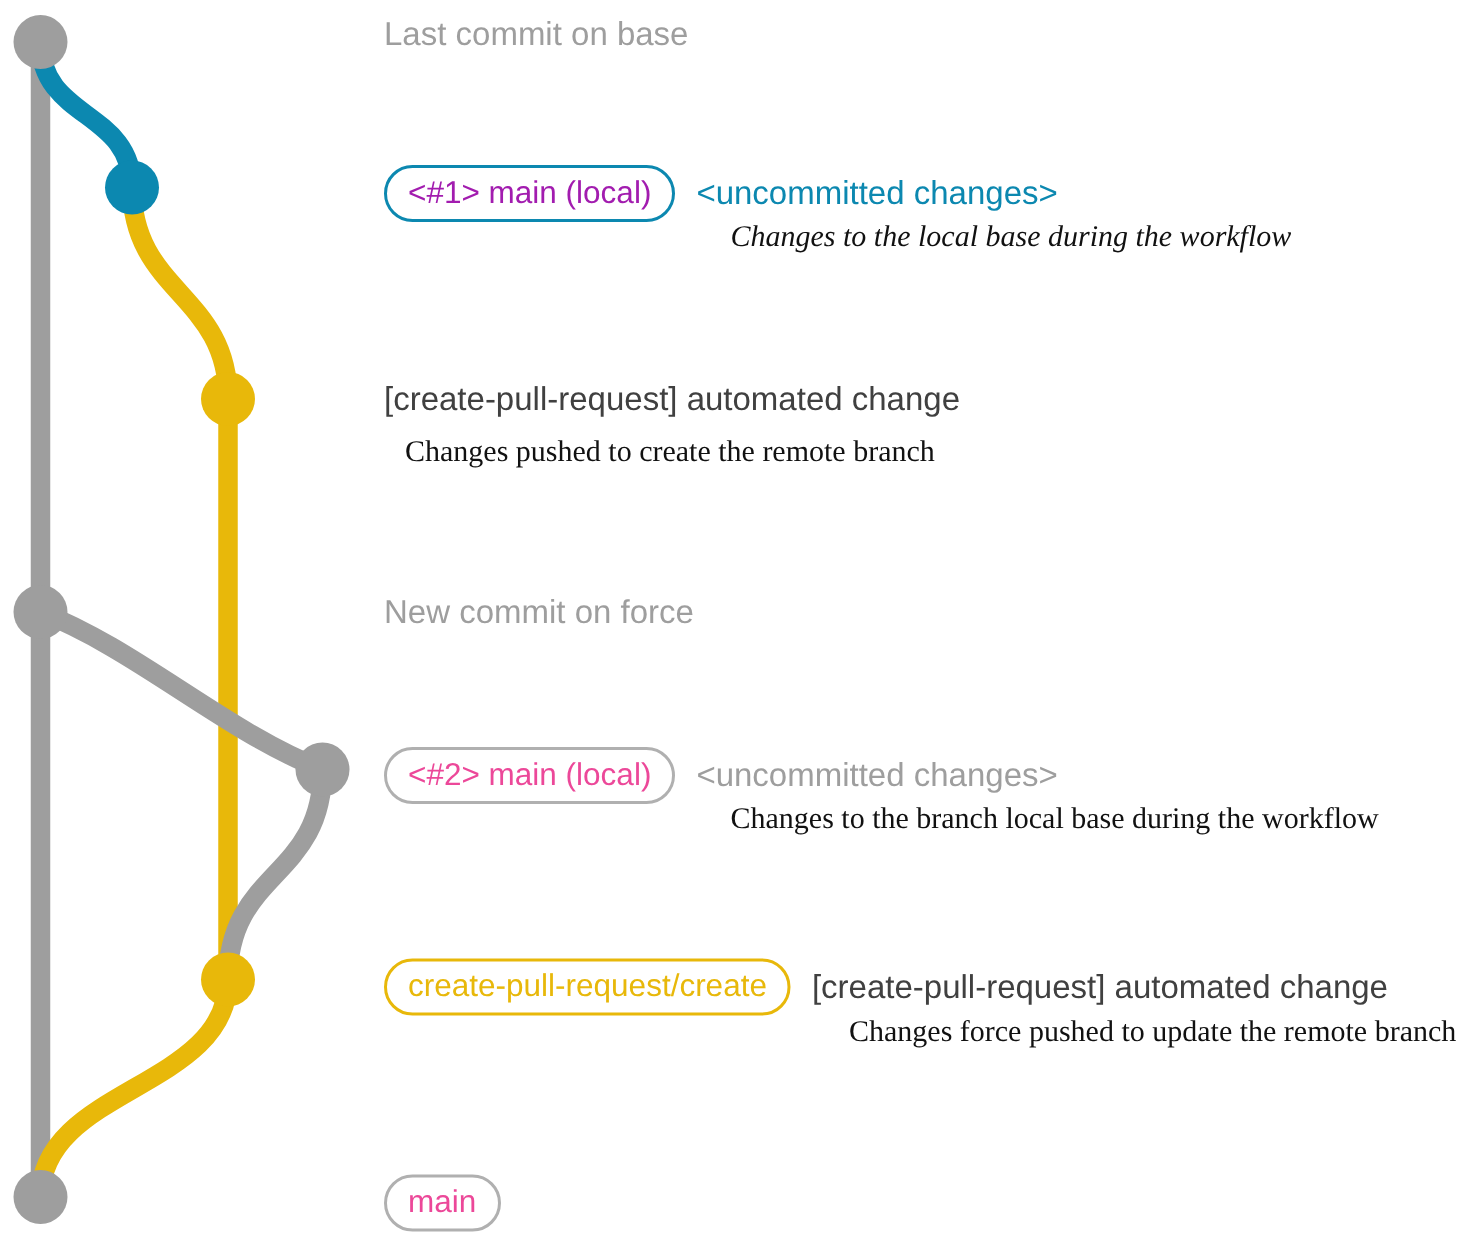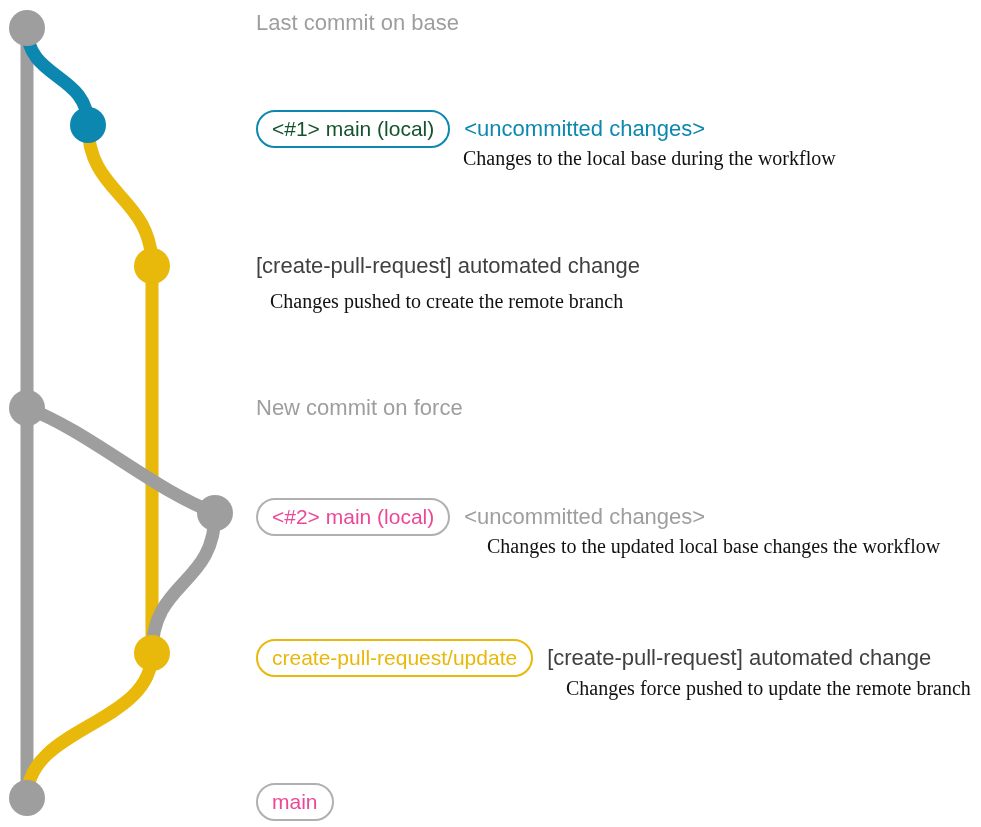--- a/index.html
+++ b/index.html
@@ -37,21 +37,21 @@
     border-radius: 999px;
     border: 2px solid #9e9e9e;
     color: #9e9e9e;
     font-size: 21px;
     padding: 6px 14px 7px 14px;
     line-height: 1;
     font-family: "Liberation Sans", sans-serif;
   }
   .badge.blue {
     border-color: #0c88b0;
-    color: #14532d;
+    color: #a21caf;
   }
   .badge.yellow {
     border-color: #e8b80a;
     color: #e8b80a;
   }
   .badge.gray {
     border-color: #b0b0b0;
     color: #ec4899;
   }
   .subject {
@@ -105,21 +105,21 @@
     <span class="subject gray">Last commit on base</span>
   </div>
 </div>
 
 <div class="row" style="top:0;">
   <div class="row-inner" style="left:256px; top:110px;">
     <span class="badge blue">&lt;#1&gt; main (local)</span>
     <span class="gap" style="width:14px;"></span>
     <span class="subject blue">&lt;uncommitted changes&gt;</span>
   </div>
-  <div class="desc" style="left:463px; top:148px;">Changes to the local base during the workflow</div>
+  <div class="desc" style="left:487px; top:148px;font-style:italic;">Changes to the local base during the workflow</div>
 </div>
 
 <div class="row" style="top:0;">
   <div class="row-inner" style="left:256px; top:255px;">
     <span class="subject yellow">[create-pull-request] automated change</span>
   </div>
   <div class="desc" style="left:270px; top:291px;">Changes pushed to create the remote branch</div>
 </div>
 
 <div class="row" style="top:0;">
@@ -127,26 +127,26 @@
     <span class="subject gray">New commit on force</span>
   </div>
 </div>
 
 <div class="row" style="top:0;">
   <div class="row-inner" style="left:256px; top:498px;">
     <span class="badge gray">&lt;#2&gt; main (local)</span>
     <span class="gap" style="width:14px;"></span>
     <span class="subject gray">&lt;uncommitted changes&gt;</span>
   </div>
-  <div class="desc" style="left:487px; top:536px;">Changes to the updated local base changes the workflow</div>
+  <div class="desc" style="left:487px; top:536px;">Changes to the branch local base during the workflow</div>
 </div>
 
 <div class="row" style="top:0;">
   <div class="row-inner" style="left:256px; top:639px;">
-    <span class="badge yellow">create-pull-request/update</span>
+    <span class="badge yellow">create-pull-request/create</span>
     <span class="gap" style="width:14px;"></span>
     <span class="subject yellow">[create-pull-request] automated change</span>
   </div>
   <div class="desc" style="left:566px; top:678px;">Changes force pushed to update the remote branch</div>
 </div>
 
 <div class="row" style="top:0;">
   <div class="row-inner" style="left:256px; top:783px;align-items:center;">
     <span class="badge gray">main</span>
     <span class="gap" style="width:14px;"></span>

